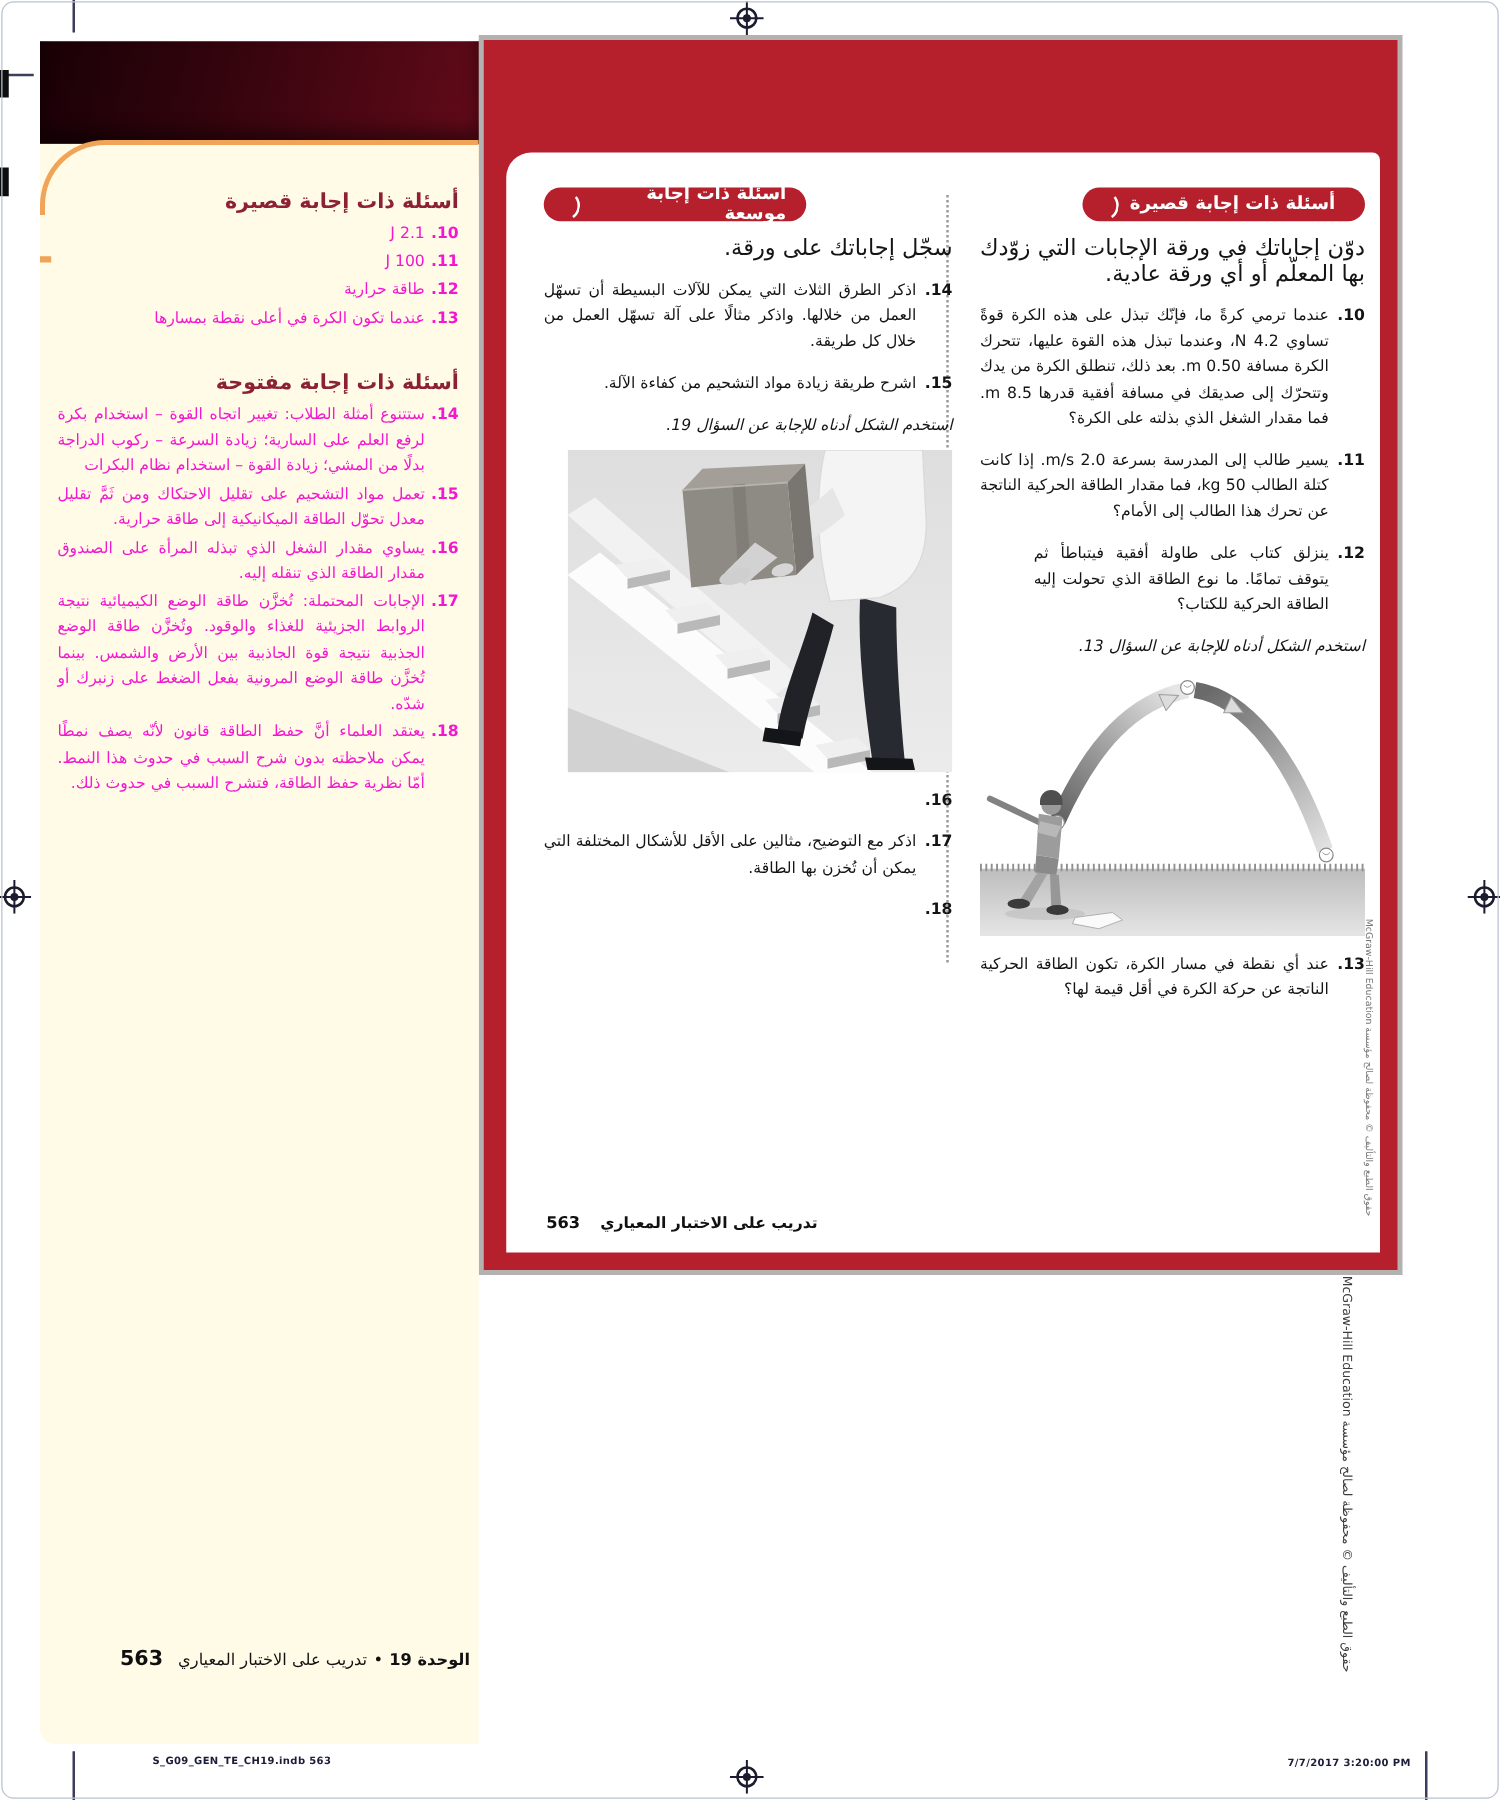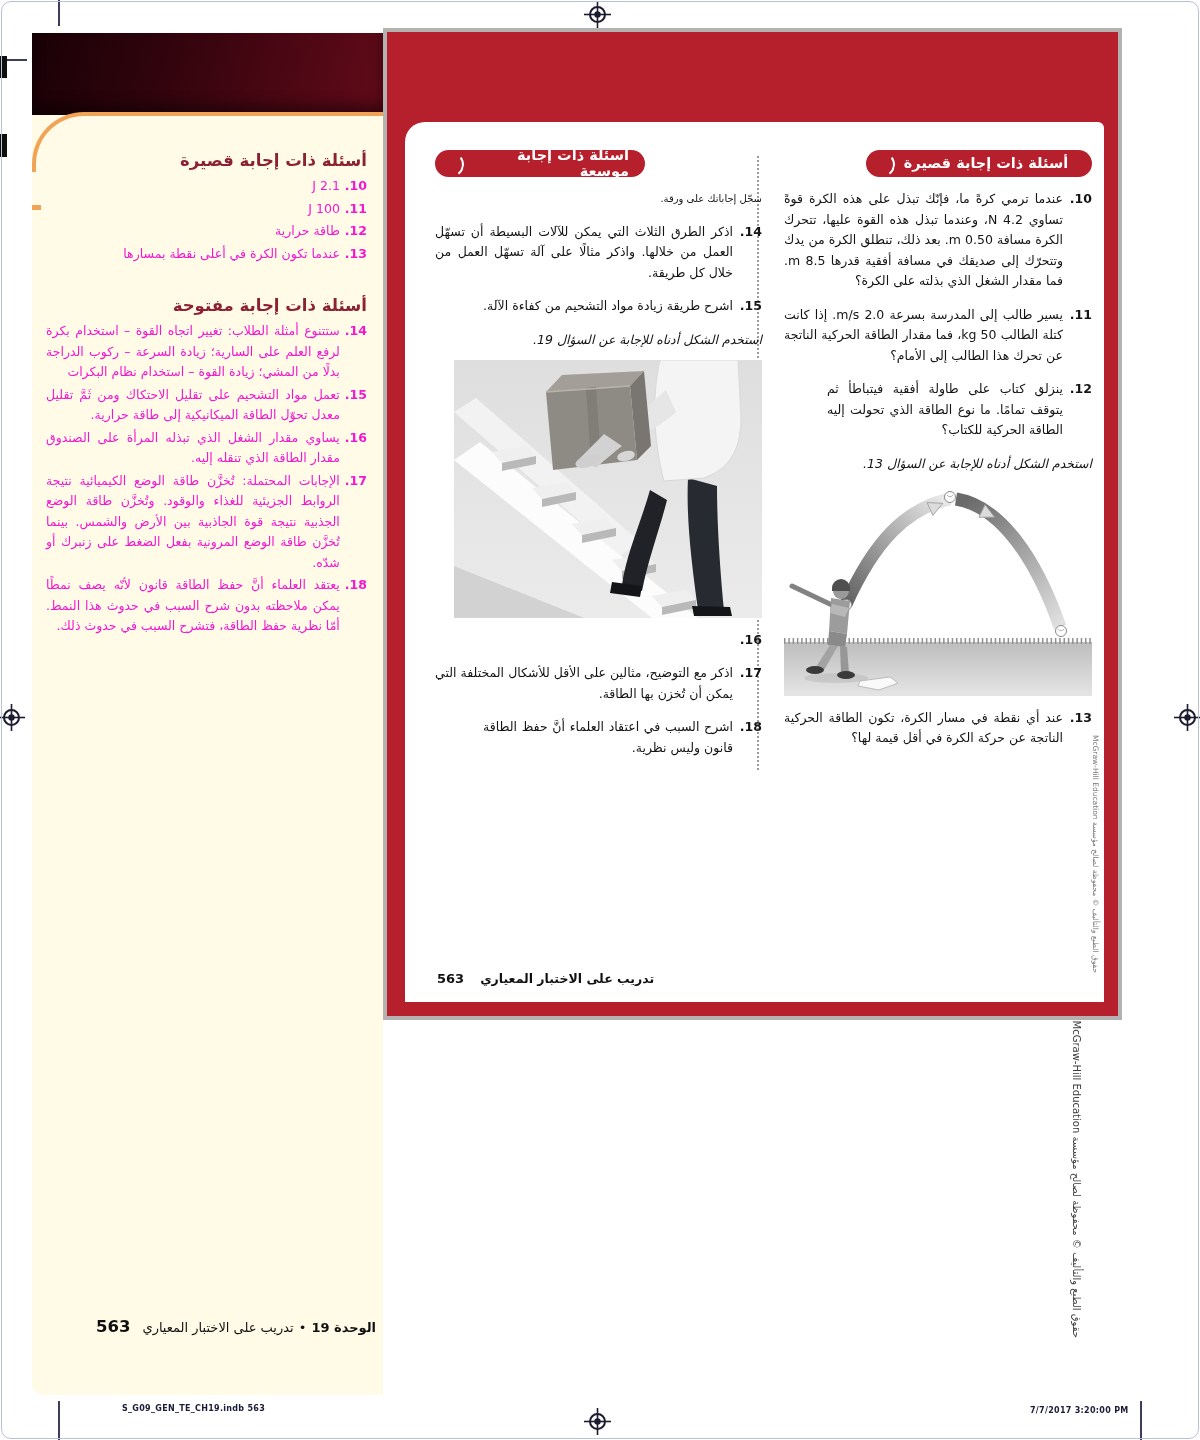--- a/index.html
+++ b/index.html
@@ -45,21 +45,21 @@
 
   .pill { position:relative; display:flex; align-items:center; justify-content:center;
     height:27px; background:#b5202c; border-radius:14px; color:#fff; font-weight:bold;
     font-size:14.5px; padding:0 16px 2px 30px; margin-bottom:12px; }
   .pill::before { content:""; position:absolute; left:4px; top:2px; width:21px; height:21px;
     border-radius:50%; border:2px solid transparent; border-right-color:#fff; transform:rotate(8deg); }
   .pill-right { width:226px; margin-left:auto; margin-right:0; }
   .pill-mid   { width:210px; margin-left:0; margin-right:auto; }
   .col-mid .pill-mid { margin-right:auto; margin-left:0; }
 
-  .body-text { font-size:10px; line-height:20.5px; text-align:justify; margin-bottom:12px; }
+  .body-text { font-size:18px; line-height:20.5px; text-align:justify; margin-bottom:12px; }
   .q { display:flex; direction:rtl; gap:6px; font-size:12.5px; line-height:20.5px; margin-bottom:13px; }
   .qnum { font-weight:bold; min-width:23px; text-align:right; }
   .qtext { text-align:justify; flex:1; }
   .qtext.narrow240 { flex:none; width:236px;margin-left:40px; }
   .qtext.narrow250 { flex:none; width:250px; }
   .fig-note { font-size:12.5px; font-style:italic; line-height:20px; margin:2px 0 10px; text-align:right; }
 
   .figure-box { margin:4px 0 12px; overflow:hidden; }
 
   
@@ -184,20 +184,21 @@
 <div class="frame">
   <div class="frame-red">
     <div class="page-white">
 
       <div class="divider"></div>
 
       <div class="col col-right">
         <div class="pill pill-right">
           <span>أسئلة ذات إجابة قصيرة</span>
         </div>
+        <p class="body-text">دوّن إجاباتك في ورقة الإجابات التي زوّدك بها المعلّم أو أي ورقة عادية.</p>
 
         <div class="q">
           <span class="qnum">10.</span>
           <div class="qtext">عندما ترمي كرةً ما، فإنّك تبذل على هذه الكرة قوةً تساوي 4.2 N، وعندما تبذل هذه القوة عليها، تتحرك الكرة مسافة 0.50 m. بعد ذلك، تنطلق الكرة من يدك وتتحرّك إلى صديقك في مسافة أفقية قدرها 8.5 m. فما مقدار الشغل الذي بذلته على الكرة؟</div>
         </div>
         <div class="q">
           <span class="qnum">11.</span>
           <div class="qtext">يسير طالب إلى المدرسة بسرعة 2.0 m/s. إذا كانت كتلة الطالب 50 kg، فما مقدار الطاقة الحركية الناتجة عن تحرك هذا الطالب إلى الأمام؟</div>
         </div>
         <div class="q">
@@ -335,21 +336,20 @@
 
         <div class="q">
           <span class="qnum">16.</span>
         </div>
         <div class="q">
           <span class="qnum">17.</span>
           <div class="qtext">اذكر مع التوضيح، مثالين على الأقل للأشكال المختلفة التي يمكن أن تُخزن بها الطاقة.</div>
         </div>
         <div class="q">
           <span class="qnum">18.</span>
-          <div class="qtext narrow250">اشرح السبب في اعتقاد العلماء أنَّ حفظ الطاقة قانون وليس نظرية.</div>
         </div>
       </div>
 
       <div class="page-num-row">
         <span class="n">563</span>
         <span class="t">تدريب على الاختبار المعياري</span>
       </div>
 
       <div class="copy-inner">حقوق الطبع والتأليف © محفوظة لصالح مؤسسة McGraw-Hill Education</div>
     </div>

